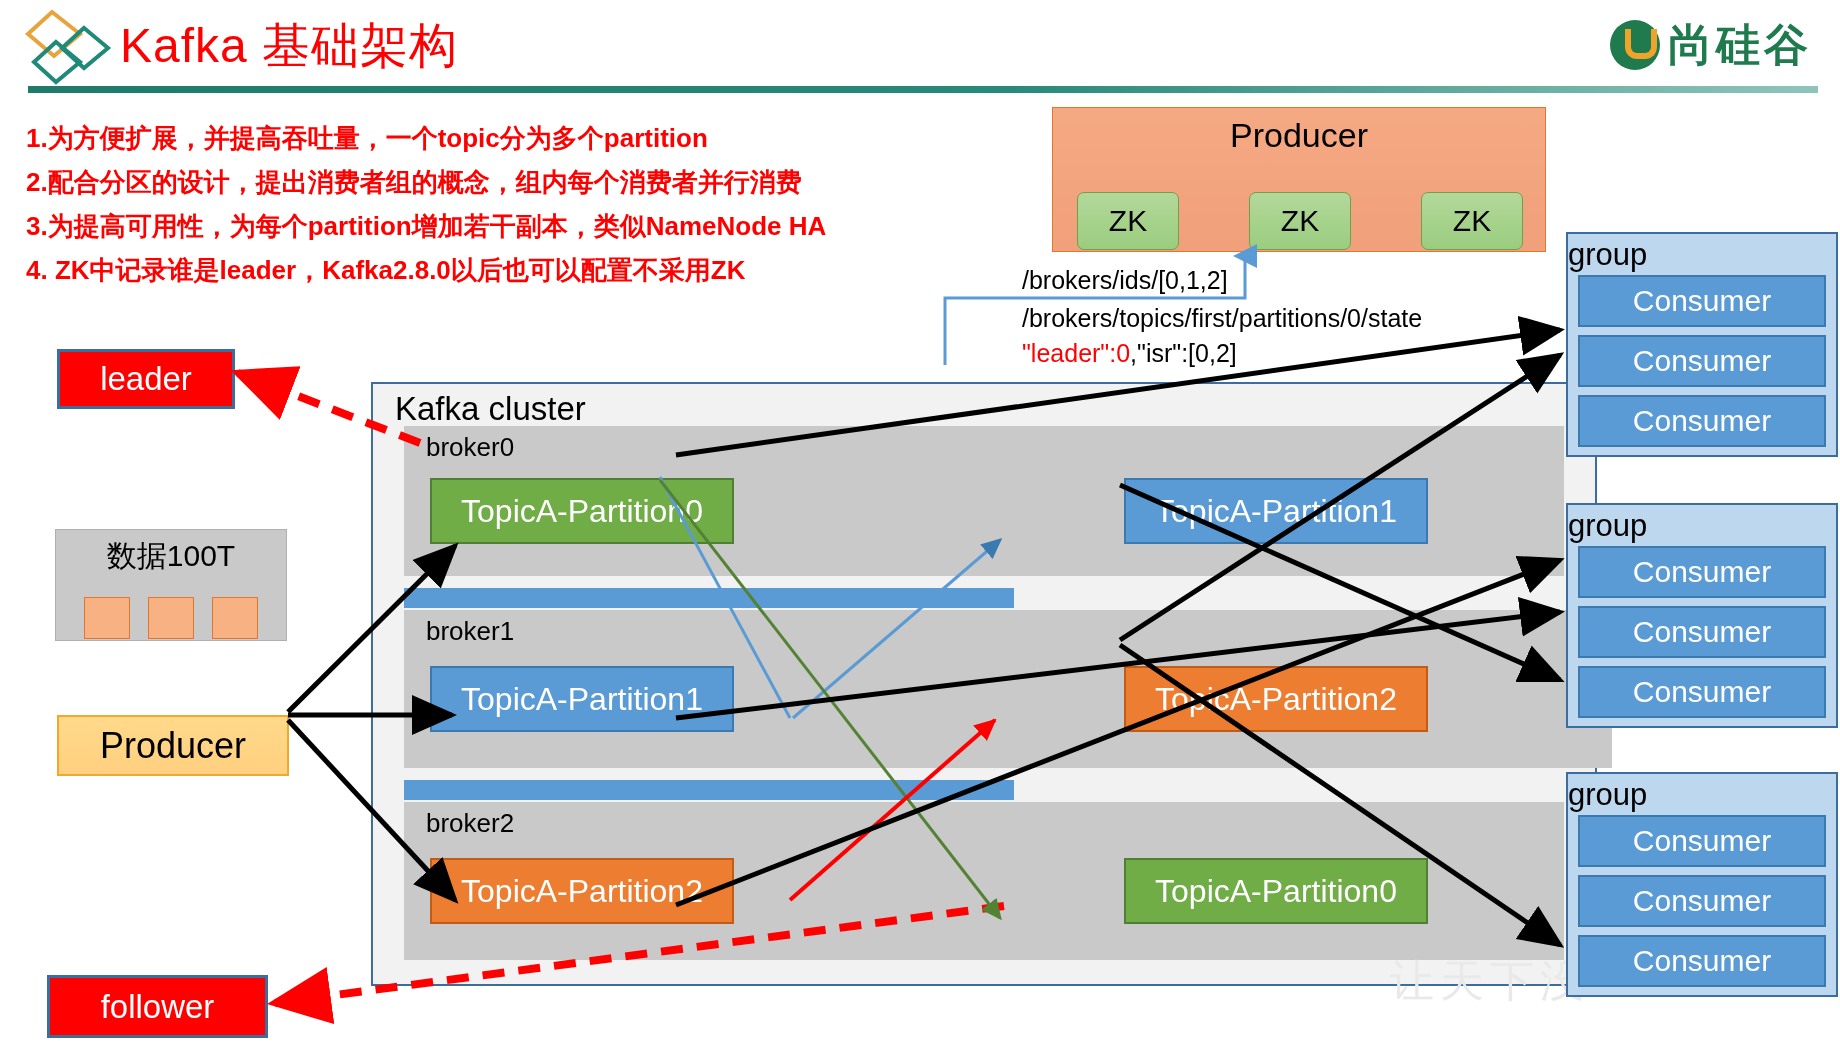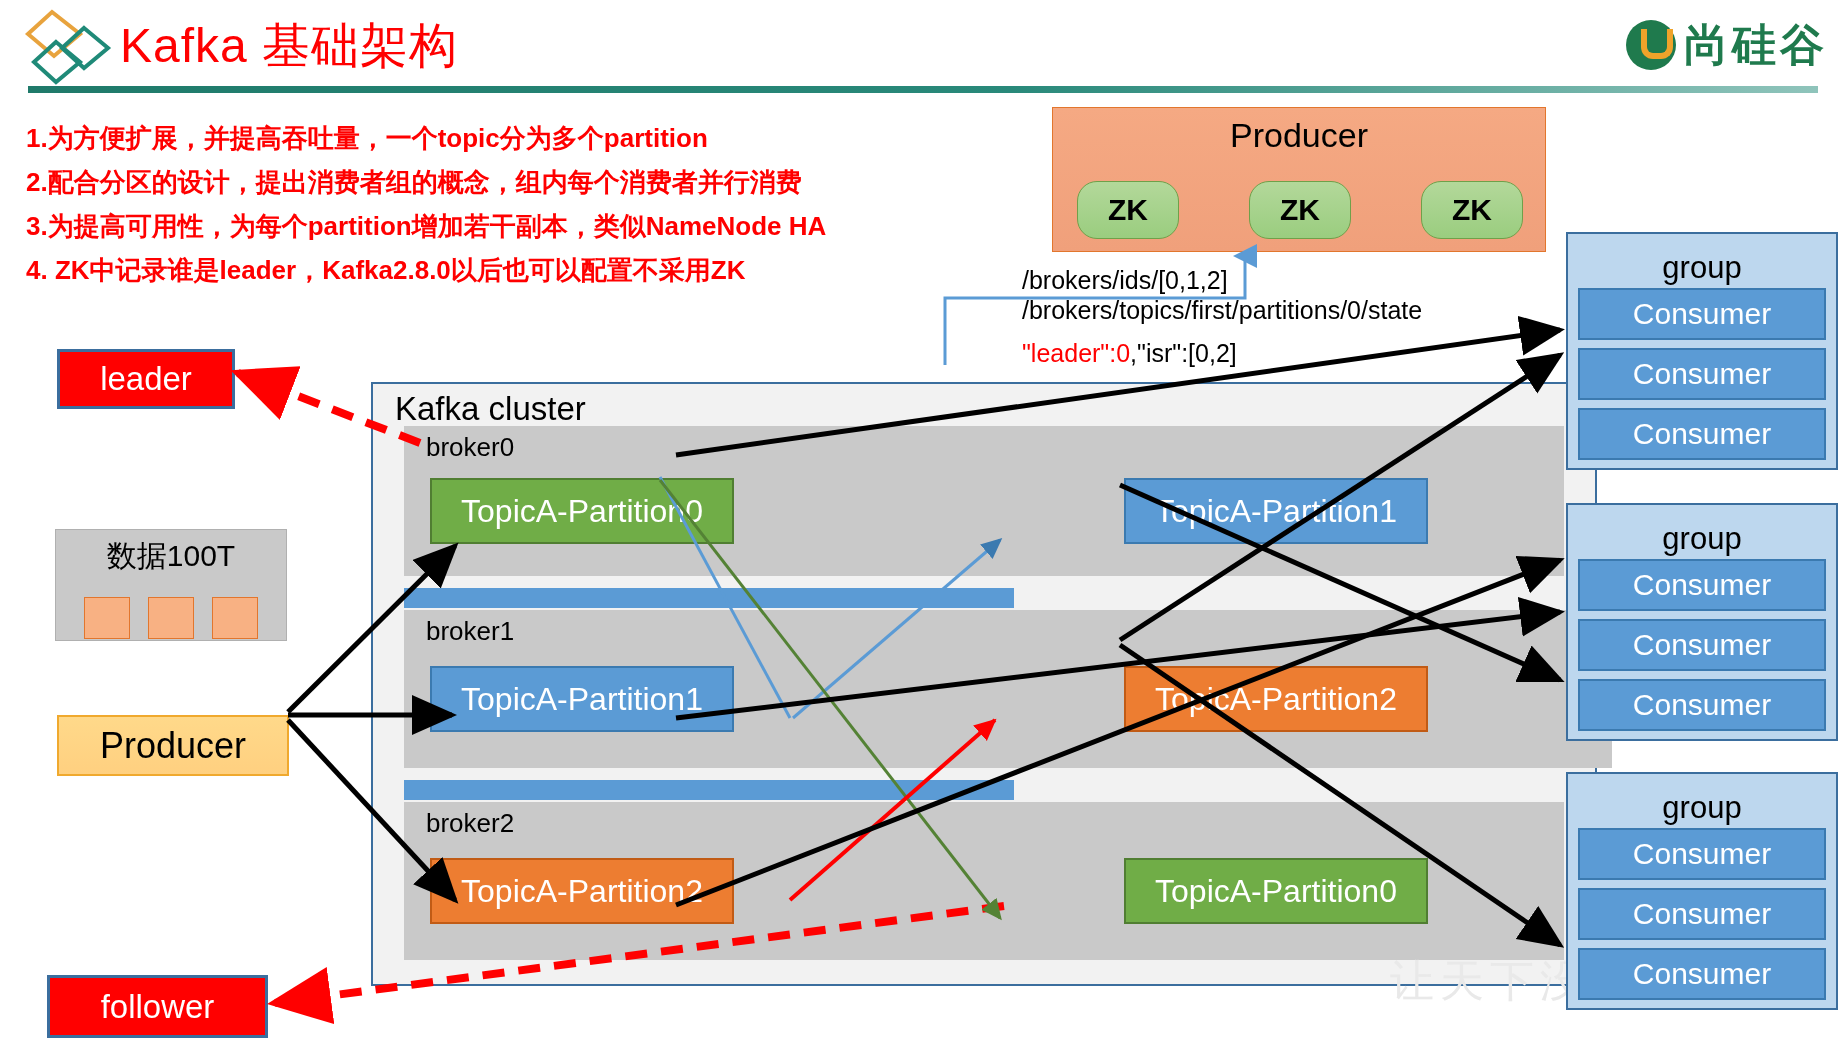--- a/index.html
+++ b/index.html
@@ -12,39 +12,39 @@
   }
   #stage{position:absolute;left:0;top:0;width:1840px;height:1062px;}
 
   
   .hdr-rule{position:absolute;left:28px;top:86px;width:1790px;height:7px;
             background:linear-gradient(to right,#1f7a6a 0%,#29897a 55%,#8fc4bb 100%);}
   .hdr-title{position:absolute;left:120px;top:14px;font-size:48px;color:#ff0000;
              letter-spacing:1px;white-space:nowrap;}
   .logo-diamonds{position:absolute;left:22px;top:8px;width:92px;height:78px;}
 
-  .brand{position:absolute;right:12px;top:16px;height:58px;display:flex;align-items:center;gap:8px;}
+  .brand{position:absolute;right:28px;top:16px;height:58px;display:flex;align-items:center;gap:8px;}
   .brand-mark{width:50px;height:50px;border-radius:50%;
               background:#1f7a4d;position:relative;flex:0 0 auto;}
   .brand-mark::after{content:"";position:absolute;left:15px;top:9px;width:20px;height:24px;
       border:6px solid #efa32a;border-top:none;border-radius:0 0 12px 12px;}
   .brand-text{font-size:44px;color:#1f7a4d;font-weight:bold;letter-spacing:4px;
               font-family:"DejaVu Sans",sans-serif;}
 
   
   .bullets{position:absolute;left:26px;top:116px;width:1010px;}
   .bullets div{color:#ff0000;font-weight:bold;font-size:26px;line-height:44px;white-space:nowrap;}
 
   
   .zk-box{position:absolute;left:1052px;top:107px;width:492px;height:143px;
           background:linear-gradient(to bottom,#f5a983,#f0a07b);border:1px solid #e2762d;}
   .zk-title{position:absolute;left:0;top:8px;width:100%;text-align:center;font-size:34px;color:#000;}
-  .zk-node{position:absolute;top:73px;width:100px;height:56px;border-radius:20px;
+  .zk-node{position:absolute;top:84px;width:100px;height:56px;border-radius:7px;
            background:linear-gradient(to bottom,#b3d89a,#9acd7f);border:1px solid #6fa04a;
-           display:flex;align-items:center;justify-content:center;font-size:30px;color:#000;font-weight:bold;}
+           display:flex;align-items:center;justify-content:center;font-size:30px;color:#000;}
 
   
   .zkpath{position:absolute;font-size:25px;color:#000;white-space:nowrap;}
   .zkpath .rd{color:#ff0000;}
 
   
   .lbox{position:absolute;display:flex;align-items:center;justify-content:center;}
   .leader-box{left:57px;top:349px;width:172px;height:54px;background:#ff0000;
               border:3px solid #3b6e9e;color:#ffffff;font-size:33px;}
   .follower-box{left:47px;top:975px;width:215px;height:57px;background:#ff0000;
@@ -66,21 +66,21 @@
   .broker-label{position:absolute;left:22px;top:6px;font-size:26px;color:#000;}
   .part{position:absolute;height:62px;display:flex;align-items:center;justify-content:center;
         color:#ffffff;font-size:32px;white-space:nowrap;}
   .p-green{background:#70ad47;border:2px solid #507e32;}
   .p-blue{background:#5b9bd5;border:2px solid #3b7ab0;}
   .p-orange{background:#ed7d31;border:2px solid #c15b15;}
   .bluebar{position:absolute;left:31px;width:610px;height:20px;background:#5b9bd5;}
 
   
   .group{position:absolute;left:1566px;width:268px;background:#bdd7ee;border:2px solid #3b6e9e;}
-  .group-title{text-align:center;font-size:31px;color:#000;padding:16px 0 2px;}
+  .group-title{font-size:31px;color:#000;padding:3px 0 2px;}
   .consumer{margin:0 10px 8px;height:48px;background:#5b9bd5;border:2px solid #3b7ab0;
             display:flex;align-items:center;justify-content:center;color:#ffffff;font-size:30px;}
 
   .watermark{position:absolute;left:1390px;top:952px;font-size:44px;color:#e9e9e9;
              letter-spacing:6px;white-space:nowrap;}
 
   svg.ov{position:absolute;left:0;top:0;width:1840px;height:1062px;pointer-events:none;}
 </style>
 </head>
 <body>
@@ -110,21 +110,21 @@
   </div>
 
   <div class="zk-box">
     <div class="zk-title">Producer</div>
     <div class="zk-node" style="left:24px">ZK</div>
     <div class="zk-node" style="left:196px">ZK</div>
     <div class="zk-node" style="left:368px">ZK</div>
   </div>
 
   <div class="zkpath" style="left:1022px;top:266px;">/brokers/ids/[0,1,2]</div>
-  <div class="zkpath" style="left:1022px;top:296px;">/brokers/topics/first/partitions/0/state</div>
+  <div class="zkpath" style="left:1022px;top:304px;">/brokers/topics/first/partitions/0/state</div>
   <div class="zkpath" style="left:1022px;top:339px;">
     <span class="rd">"leader":0</span><span>,"isr":[0,2]</span>
   </div>
 
   <div class="lbox leader-box">leader</div>
 
   <div class="lbox data-box">
     <div class="dlabel">数据100T</div>
     <div class="data-chips">
       <i></i>

